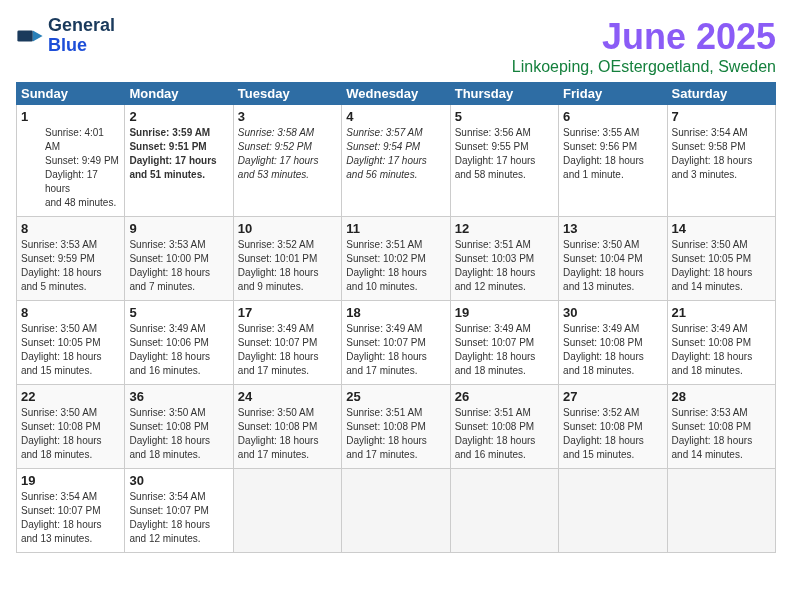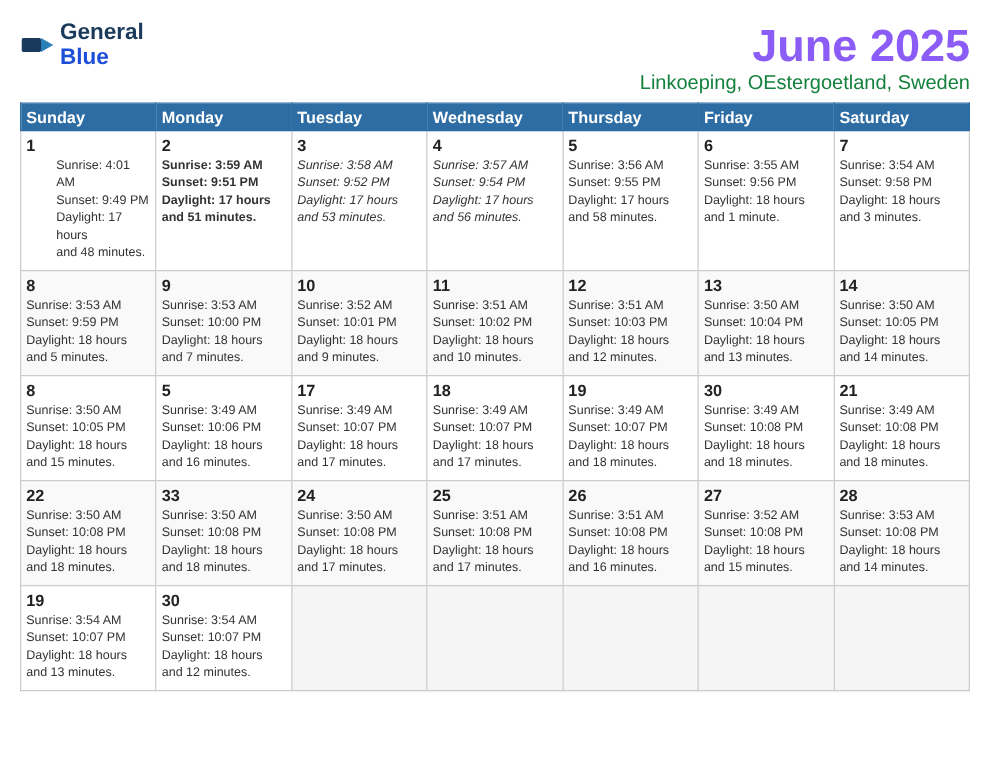--- a/index.html
+++ b/index.html
@@ -276,21 +276,21 @@
       </tr>
       <tr>
         <td>
           <span class="day-num">22</span>
           <div class="day-info" style="white-space: pre-line;">Sunrise: 3:50 AM
 Sunset: 10:08 PM
 Daylight: 18 hours
 and 18 minutes.</div>
         </td>
         <td>
-          <span class="day-num">33</span>
+          <span class="day-num">36</span>
           <div class="day-info" style="white-space: pre-line;">Sunrise: 3:50 AM
 Sunset: 10:08 PM
 Daylight: 18 hours
 and 18 minutes.</div>
         </td>
         <td>
           <span class="day-num">24</span>
           <div class="day-info" style="white-space: pre-line;">Sunrise: 3:50 AM
 Sunset: 10:08 PM
 Daylight: 18 hours

